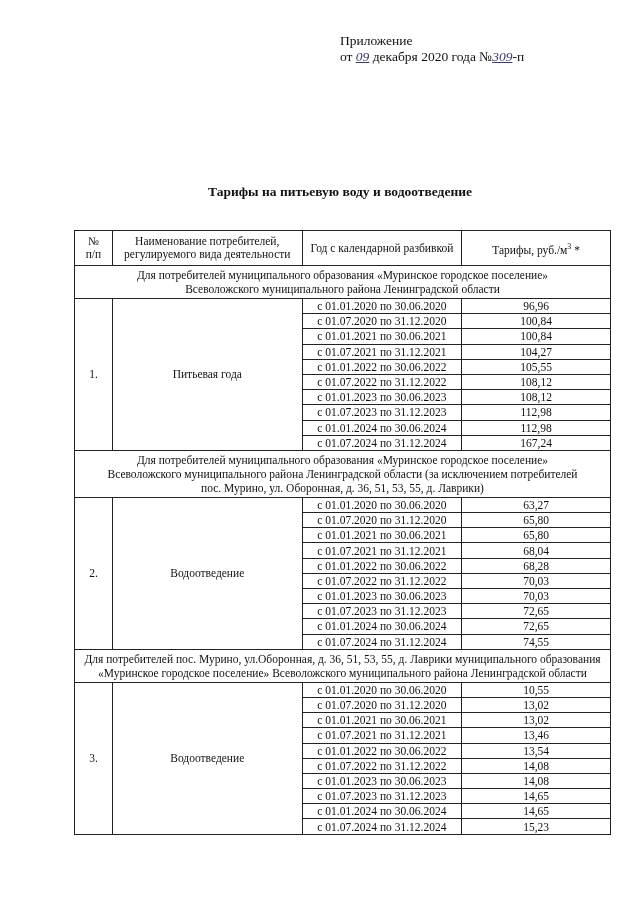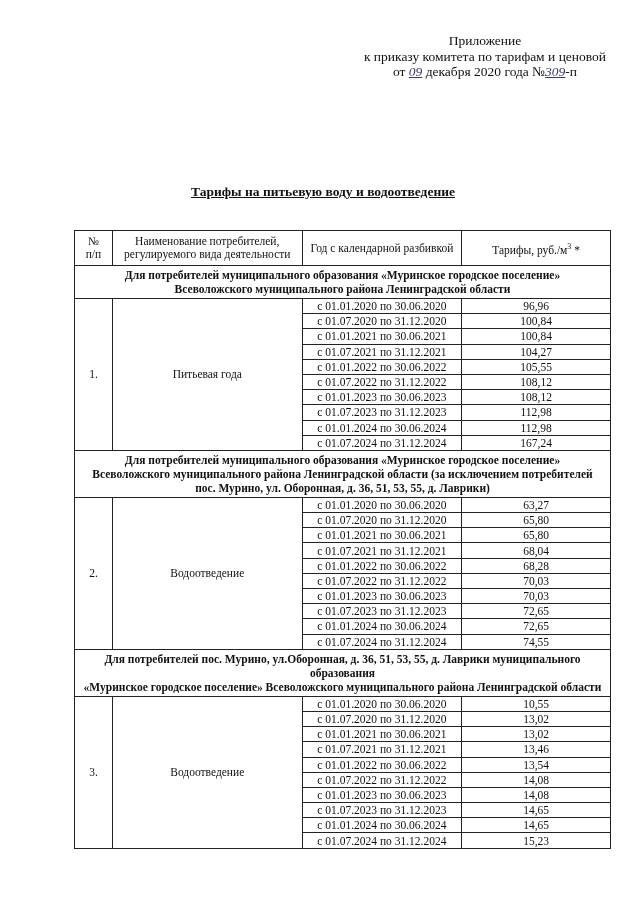--- a/index.html
+++ b/index.html
@@ -13,40 +13,38 @@
       position: relative;
       overflow: hidden;
       font-family: "Liberation Serif", "DejaVu Serif", serif;
       color: #111111;
     }
     .appendix {
       position: absolute;
       left: 340px;
       top: 33px;
       width: 290px;
-      text-align: center;
       font-size: 13.5px;
       line-height: 15.5px;
     }
     .appendix .hand {
       font-style: italic;
       color: #3a3a6a;
       text-decoration: underline;
       font-weight: normal;
     }
     .title {
       position: absolute;
-      left: 23px;
+      left: 40px;
       top: 184px;
       width: 600px;
       text-align: center;
       font-weight: bold;
       font-size: 13.5px;
       line-height: 16px;
-      text-decoration: underline;
     }
     table.tariffs {
       position: absolute;
       left: 74px;
       top: 230px;
       width: 537px;
       border-collapse: collapse;
       font-size: 11.5px;
     }
     table.tariffs td, table.tariffs th {
@@ -62,34 +60,32 @@
     }
     table.tariffs td.period, table.tariffs td.value {
       height: 14.2px;
       line-height: 14px;
       padding: 0;
       margin-left: 8px;
     }
     table.tariffs td.section {
       line-height: 14px;
       padding: 2px 4px;
-      font-weight: bold;
     }
     col.c1 { width: 38px; }
     col.c2 { width: 190px; }
     col.c3 { width: 160px; }
     col.c4 { width: 149px; }
     sup { font-size: 8px; }
   </style>
 </head>
 <body>
 
 <div class="appendix">
   <div>Приложение</div>
-  <div>к приказу комитета по тарифам и ценовой</div>
   <div><span>от </span><span class="hand">09</span><span> декабря 2020 года №</span><span class="hand">309</span><span>-п</span></div>
 </div>
 
 <div class="title">
   <div>Тарифы на питьевую воду и водоотведение</div>
 </div>
 
 <table class="tariffs">
   <colgroup>
       <col class="c1">

